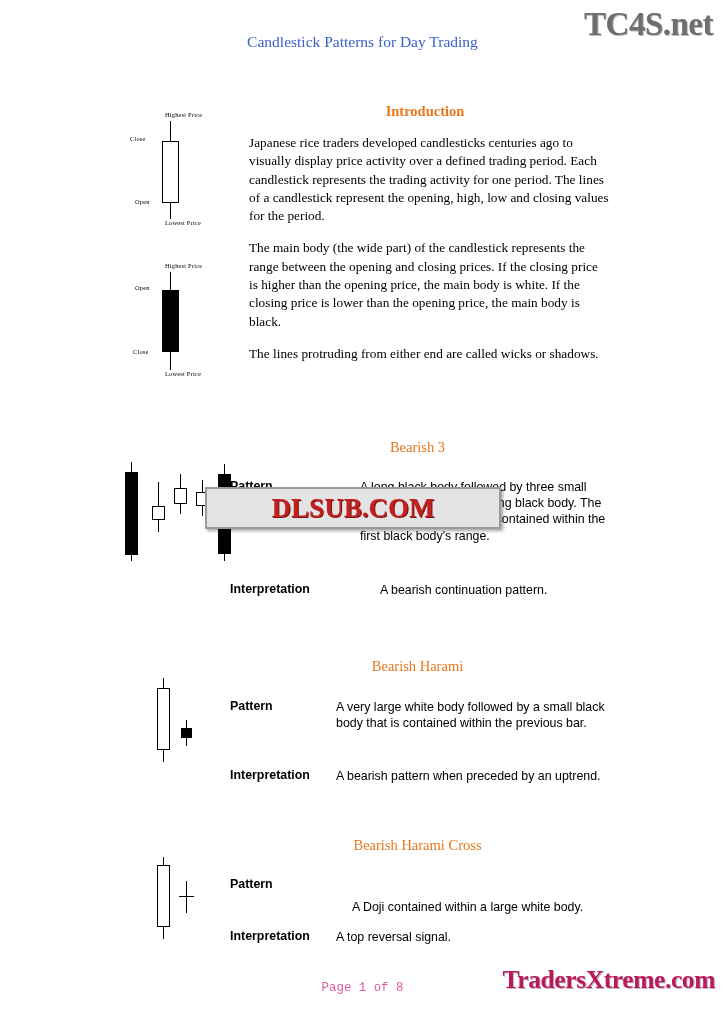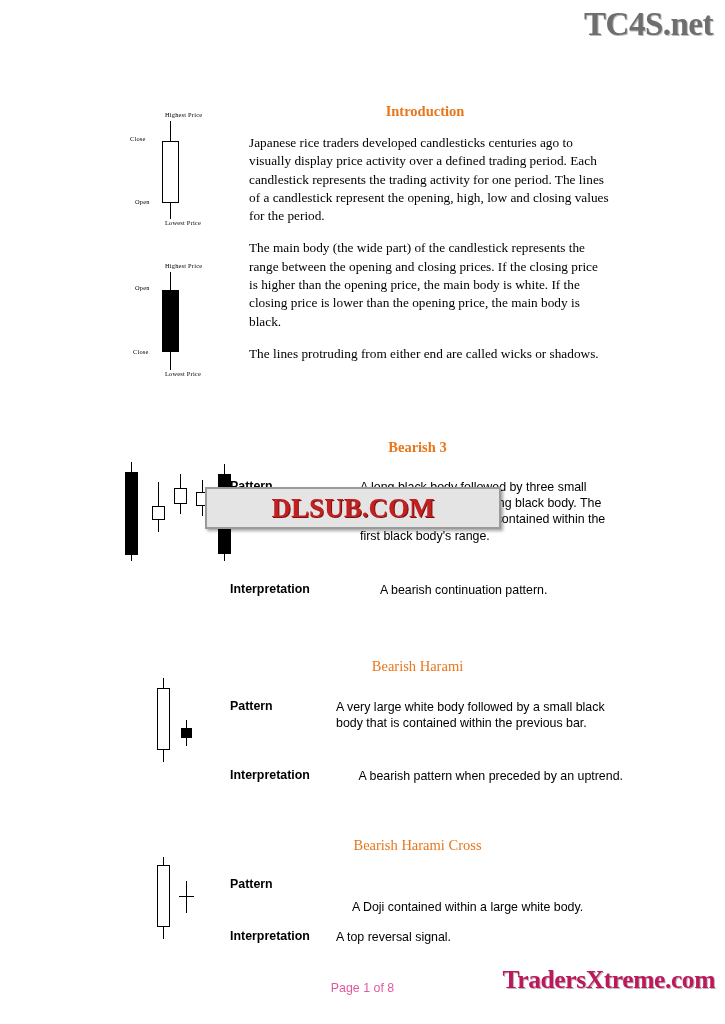--- a/index.html
+++ b/index.html
@@ -45,21 +45,21 @@
   
   .sec-head {
     position: absolute;
     text-align: center;
     font-family: "Liberation Serif", serif;
     font-weight: bold;
     color: #e8761a;
     font-size: 14.5px;
   }
   .sec-head.intro { left: 240px; top: 103px; width: 370px; }
-  .sec-head.b3    { left: 240px; top: 439px; width: 355px; font-weight: bold; }
+  .sec-head.b3    { left: 240px; top: 439px; width: 355px; font-weight: normal; }
   .sec-head.bh    { left: 240px; top: 658px; width: 355px; font-weight: normal; }
   .sec-head.bhc   { left: 240px; top: 837px; width: 355px; font-weight: normal; }
 
   
   .intro-body {
     position: absolute;
     left: 249px; top: 134px;
     width: 360px;
     font-family: Liberation Serif, serif;
     font-size: 13.3px;
@@ -88,21 +88,21 @@
   
   .b3-pattern-label { left: 230px; top: 479px; }
   .b3-pattern-text  { left: 360px; top: 479px; width: 250px; }
   .b3-interp-label  { left: 230px; top: 582px; }
   .b3-interp-text   { left: 380px; top: 582px; width: 250px; }
 
   
   .bh-pattern-label { left: 230px; top: 699px; }
   .bh-pattern-text  { left: 336px; top: 699px; width: 270px; }
   .bh-interp-label  { left: 230px; top: 768px; }
-  .bh-interp-text   { left: 353px; top: 768px; width: 270px; text-align: right; }
+  .bh-interp-text   { left: 336px; top: 768px; width: 270px; }
 
   
   .bhc-pattern-label { left: 230px; top: 877px; }
   .bhc-pattern-text  { left: 352px; top: 877px; width: 270px; margin-top: 22px; }
   .bhc-interp-label  { left: 230px; top: 929px; }
   .bhc-interp-text   { left: 336px; top: 929px; width: 270px; }
 
   
   .candle-wrap { position: absolute; }
   .wick {
@@ -151,40 +151,41 @@
     text-shadow: 1px 1px 0 #7d1010;
     letter-spacing: 0px;
   }
 
   
   .footer-page {
     position: absolute;
     left: 0; top: 981px;
     width: 725px;
     text-align: center;
-    font-family: Liberation Sans, sans-serif;
+    font-family: Liberation Mono, monospace;
     font-size: 12.4px;
     color: #e05aa0;
   }
   .footer-brand {
     position: absolute;
     right: 10px; top: 965px;
     font-family: "Liberation Serif", serif;
     font-size: 25.5px;
     font-weight: bold;
     color: #be185d;
     text-shadow: 1px 1px 0 #b9b9b9;
     letter-spacing: -0.4px;
   }
 </style>
 </head>
 <body>
 
 <div class="page">
 
+  <div class="doc-title">Candlestick Patterns for Day Trading</div>
   <div class="watermark-tc4s">TC4S.net</div>
 
   <div class="sec-head intro">Introduction</div>
 
   <div class="intro-body">
     <p>Japanese rice traders developed candlesticks centuries ago to visually display price activity over a defined trading period. Each candlestick represents the trading activity for one period. The lines of a candlestick represent the opening, high, low and closing values for the period.</p>
     <p>The main body (the wide part) of the candlestick represents the range between the opening and closing prices. If the closing price is higher than the opening price, the main body is white. If the closing price is lower than the opening price, the main body is black.</p>
     <p>The lines protruding from either end are called wicks or shadows.</p>
   </div>
 

